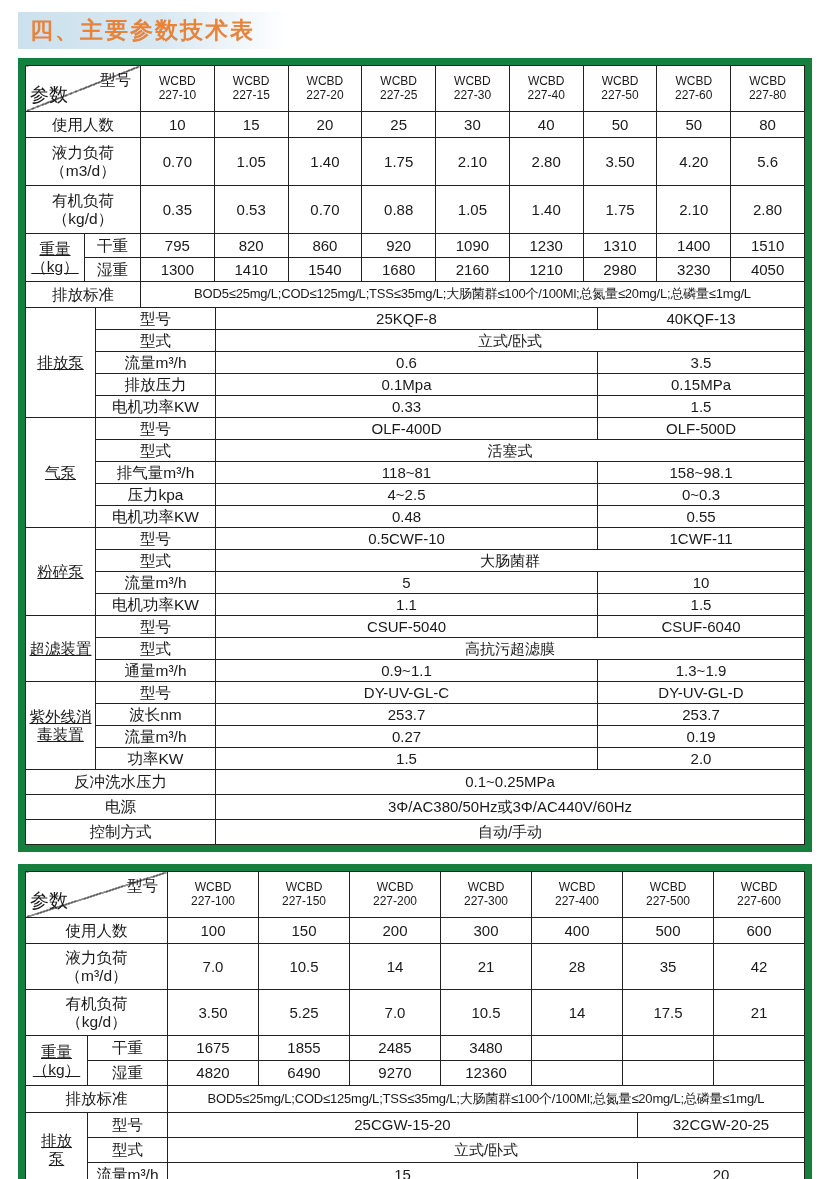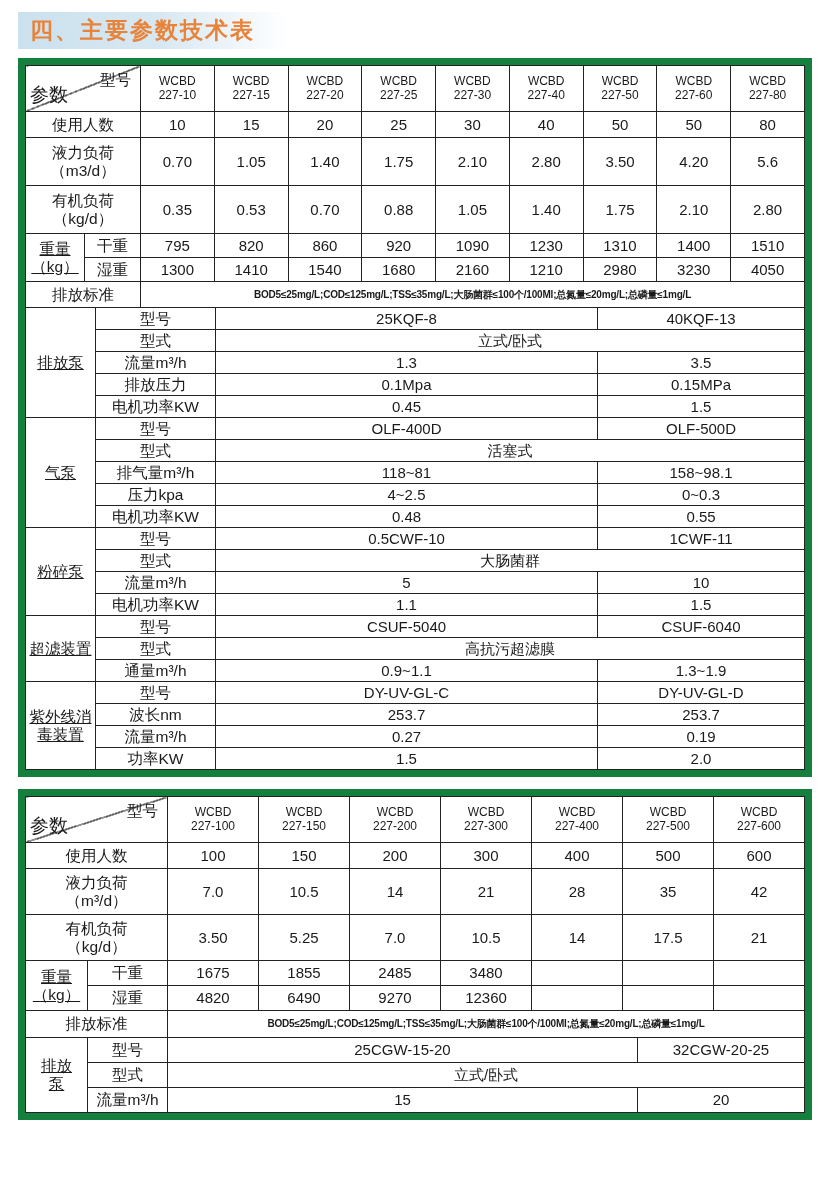--- a/index.html
+++ b/index.html
@@ -38,21 +38,21 @@
 
   
   .h46 td { height:46px; }
   .h27 td { height:27px; }
   .h26 td { height:26px; }
   .h48 td { height:48px; }
   .h25 td { height:25px; }
   .h24 td { height:24px; }
   .h22 td { height:22px; }
 
-  .std-val { font-weight:bold; font-size:10px; letter-spacing:-0.2px; }
+  .std-val { font-weight:normal; font-size:13px; letter-spacing:-0.2px; }
 
   
   .diag {
     position:relative; padding:0;
     background:linear-gradient(to bottom right,
       transparent calc(50% - 1px), #222 calc(50% - 1px),
       #222 calc(50% + 0.2px), transparent calc(50% + 0.2px));
   }
   .diag .d-top { position:absolute; top:5px; right:9px; font-size:15.5px; }
   .diag .d-bot { position:absolute; bottom:5px; left:4px; font-size:19px; }
@@ -202,31 +202,31 @@
         <td class="lab">型号</td>
         <td>25KQF-8</td>
         <td>40KQF-13</td>
       </tr>
       <tr class="h22">
         <td class="lab">型式</td>
         <td colspan="2">立式/卧式</td>
       </tr>
       <tr class="h22">
         <td class="lab">流量m³/h</td>
-        <td>1.3</td>
+        <td>0.6</td>
         <td>3.5</td>
       </tr>
       <tr class="h22">
         <td class="lab">排放压力</td>
         <td>0.1Mpa</td>
         <td>0.15MPa</td>
       </tr>
       <tr class="h22">
         <td class="lab">电机功率KW</td>
-        <td>0.45</td>
+        <td>0.33</td>
         <td>1.5</td>
       </tr>
     </tbody>
       </table>
 
     <table>
       <colgroup>
           <col style="width:70px">
           <col style="width:120px">
           <col style="width:382px">
@@ -344,20 +344,40 @@
         <td>0.19</td>
       </tr>
       <tr class="h22">
         <td class="lab">功率KW</td>
         <td>1.5</td>
         <td>2.0</td>
       </tr>
     </tbody>
       </table>
 
+    <table>
+      <colgroup>
+          <col style="width:190px">
+          <col>
+        </colgroup>
+      <tbody>
+          <tr class="h25">
+        <td class="lab">反冲洗水压力</td>
+        <td>0.1~0.25MPa</td>
+      </tr>
+      <tr class="h25">
+        <td class="lab">电源</td>
+        <td>3Φ/AC380/50Hz或3Φ/AC440V/60Hz</td>
+      </tr>
+      <tr class="h25">
+        <td class="lab">控制方式</td>
+        <td>自动/手动</td>
+      </tr>
+    </tbody>
+      </table>
   </div>
 
   <div class="gap"></div>
 
   <div class="tbl-stack">
 
     <table>
       <colgroup>
           <col style="width:62px">
           <col style="width:80px">

